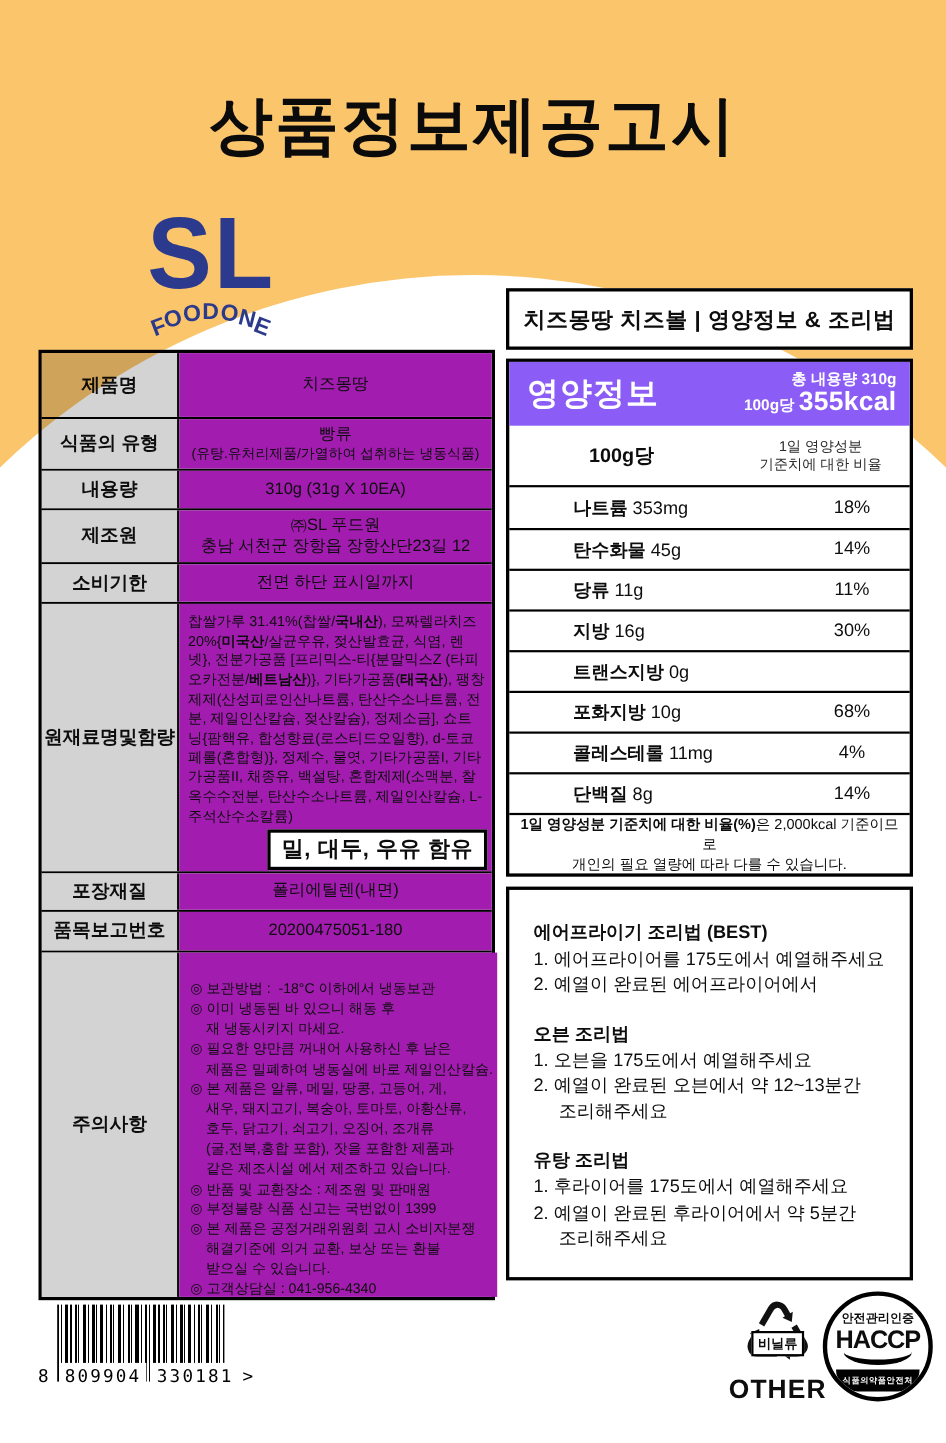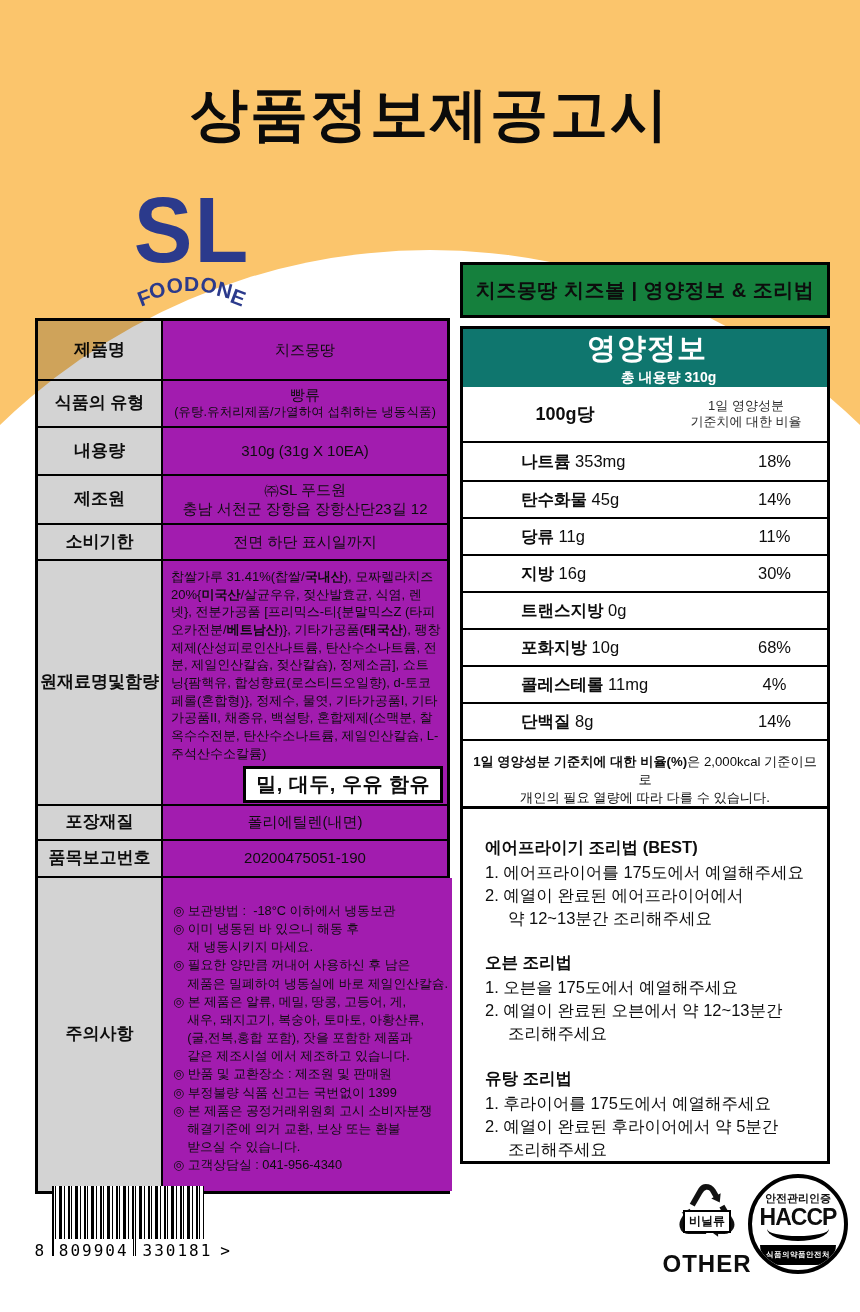--- a/index.html
+++ b/index.html
@@ -38,67 +38,67 @@
   .pcell-label {
     width:125px; flex:0 0 125px; background:#d3d3d3; border-right:2px solid #000;
     display:flex; align-items:center; justify-content:center; text-align:center;
     font-weight:700; font-size:17px; line-height:1.2;
   }
   .pcell-value {
     flex:1; background:#a21caf; display:flex; flex-direction:column;
     align-items:center; justify-content:center; text-align:center;
     font-size:15px; line-height:1.25; padding:2px 4px;
   }
-  .tr1{height:58px}.tr2{height:47px}.tr3{height:48px}.tr4{height:49px}.tr5{height:36px}
+  .tr1{height:58px}.tr2{height:47px}.tr3{height:36px}.tr4{height:49px}.tr5{height:36px}
   .tr6{height:245px}.tr7{height:35px}.tr8{height:37px}.tr9{height:315px}
   .tr2 .pcell-value .vline2 { font-size:12.6px; }
   .ingr-value {
     position:relative; align-items:flex-start; justify-content:flex-start;
     text-align:left; padding:7px 6px 6px 8px; font-size:13px; line-height:1.36;
     display:block;
   }
   .ingr-text b { font-weight:800; }
   .allergen-box {
     position:absolute; right:4px; bottom:1px; border:3px solid #000; background:#fff;
     font-size:20px; font-weight:800; padding:2px 10px; letter-spacing:0.5px;
   }
   .caution-value {
     align-items:flex-start; justify-content:flex-start; text-align:left;
     padding:24px 4px 6px 10px; font-size:12.8px; line-height:1.42; display:block;
   }
   .caution-line { white-space:pre; }
   
   .right-header-box {
     position:absolute; left:460px; top:262px; width:370px; height:56px;
-    background:#15803d; border:3px solid #000;
+    background:#ffffff; border:3px solid #000;
     display:flex; align-items:center; justify-content:center;
     font-size:20px; font-weight:800; letter-spacing:0.5px;
   }
   .nutri { position:absolute; left:460px; top:326px; width:370px; border:3px solid #000; background:#fff; }
   .nutri-head {
-    height:58px; background:#0f766e; color:#fff; display:flex;
-    align-items:center; justify-content:space-between; padding:0 12px 0 16px;flex-direction:column;
+    height:58px; background:#8b5cf6; color:#fff; display:flex;
+    align-items:center; justify-content:space-between; padding:0 12px 0 16px;
   }
   .nutri-title { font-size:29px; font-weight:800; letter-spacing:1px; }
   .nutri-head-right { text-align:right; line-height:1.15; }
   .nutri-total { font-size:14px; font-weight:700; }
   .nutri-kcal-line { font-size:14px; font-weight:700; }
   .nutri-kcal { font-size:24px; font-weight:800; letter-spacing:0.3px;text-align:right; }
   .nutri-sub {
     height:56px; display:flex; align-items:center; border-bottom:2px solid #000;
   }
   .nutri-sub-left { flex:1; text-align:center; font-size:18px; font-weight:600; }
   .nutri-sub-right { width:160px; text-align:center; font-size:13px; color:#2b2b2b; line-height:1.25; padding-right:2px; }
   .nrow { height:37px; display:flex; align-items:center; }
   .nrow + .nrow { border-top:2px solid #000; }
   .nleft { flex:1; padding-left:58px; font-size:16.5px; }
   .nleft b { font-weight:800; }
   .npct { width:105px; text-align:center; font-size:16.5px; }
   .nutri-foot {
-    border-top:2px solid #000; padding:12px 6px; text-align:center;
+    border-top:2px solid #000; padding:0 6px; text-align:center;
     font-size:13.2px; line-height:1.35;
   }
   .nutri-foot b { font-weight:800; }
   .cookbox {
     position:absolute; left:460px; top:806px; width:370px; height:358px;
     border:3px solid #000; background:#fff; padding:28px 6px 0 22px;
   }
   .cook-section { margin-bottom:22px; }
   .cook-title { font-size:16.5px; font-weight:600; margin-bottom:2px; }
   .cook-line { font-size:16.5px; font-weight:500; line-height:1.4; white-space:pre; }
@@ -203,33 +203,34 @@
     </div>
     <div class="prow tr7">
       <div class="pcell-label">포장재질</div>
       <div class="pcell-value">
         <div>폴리에틸렌(내면)</div>
       </div>
     </div>
     <div class="prow tr8">
       <div class="pcell-label">품목보고번호</div>
       <div class="pcell-value">
-        <div>20200475051-190</div>
+        <div>20200475051-180</div>
       </div>
     </div>
     <div class="prow tr9">
       <div class="pcell-label">주의사항</div>
       <div class="pcell-value caution-value">
         <div class="caution-line">◎ 보관방법 :  -18°C 이하에서 냉동보관</div>
         <div class="caution-line">◎ 이미 냉동된 바 있으니 해동 후</div>
         <div class="caution-line">    재 냉동시키지 마세요.</div>
         <div class="caution-line">◎ 필요한 양만큼 꺼내어 사용하신 후 남은</div>
         <div class="caution-line">    제품은 밀폐하여 냉동실에 바로 제일인산칼슘.</div>
         <div class="caution-line">◎ 본 제품은 알류, 메밀, 땅콩, 고등어, 게,</div>
         <div class="caution-line">    새우, 돼지고기, 복숭아, 토마토, 아황산류,</div>
+        <div class="caution-line">    호두, 닭고기, 쇠고기, 오징어, 조개류</div>
         <div class="caution-line">    (굴,전복,홍합 포함), 잣을 포함한 제품과</div>
         <div class="caution-line">    같은 제조시설 에서 제조하고 있습니다.</div>
         <div class="caution-line">◎ 반품 및 교환장소 : 제조원 및 판매원</div>
         <div class="caution-line">◎ 부정불량 식품 신고는 국번없이 1399</div>
         <div class="caution-line">◎ 본 제품은 공정거래위원회 고시 소비자분쟁</div>
         <div class="caution-line">    해결기준에 의거 교환, 보상 또는 환불</div>
         <div class="caution-line">    받으실 수 있습니다.</div>
         <div class="caution-line">◎ 고객상담실 : 041-956-4340</div>
       </div>
     </div>
@@ -295,21 +296,20 @@
     <b>1일 영양성분 기준치에 대한 비율(%)</b><span>은 2,000kcal 기준이므로</span><br>
     <span>개인의 필요 열량에 따라 다를 수 있습니다.</span>
   </div>
 </div>
 
 <div class="cookbox" id="cookbox">
     <div class="cook-section">
       <div class="cook-title">에어프라이기 조리법 (BEST)</div>
       <div class="cook-line">1. 에어프라이어를 175도에서 예열해주세요</div>
       <div class="cook-line">2. 예열이 완료된 에어프라이어에서</div>
-      <div class="cook-line">     약 12~13분간 조리해주세요</div>
     </div>
     <div class="cook-section">
       <div class="cook-title">오븐 조리법</div>
       <div class="cook-line">1. 오븐을 175도에서 예열해주세요</div>
       <div class="cook-line">2. 예열이 완료된 오븐에서 약 12~13분간</div>
       <div class="cook-line">     조리해주세요</div>
     </div>
     <div class="cook-section">
       <div class="cook-title">유탕 조리법</div>
       <div class="cook-line">1. 후라이어를 175도에서 예열해주세요</div>

